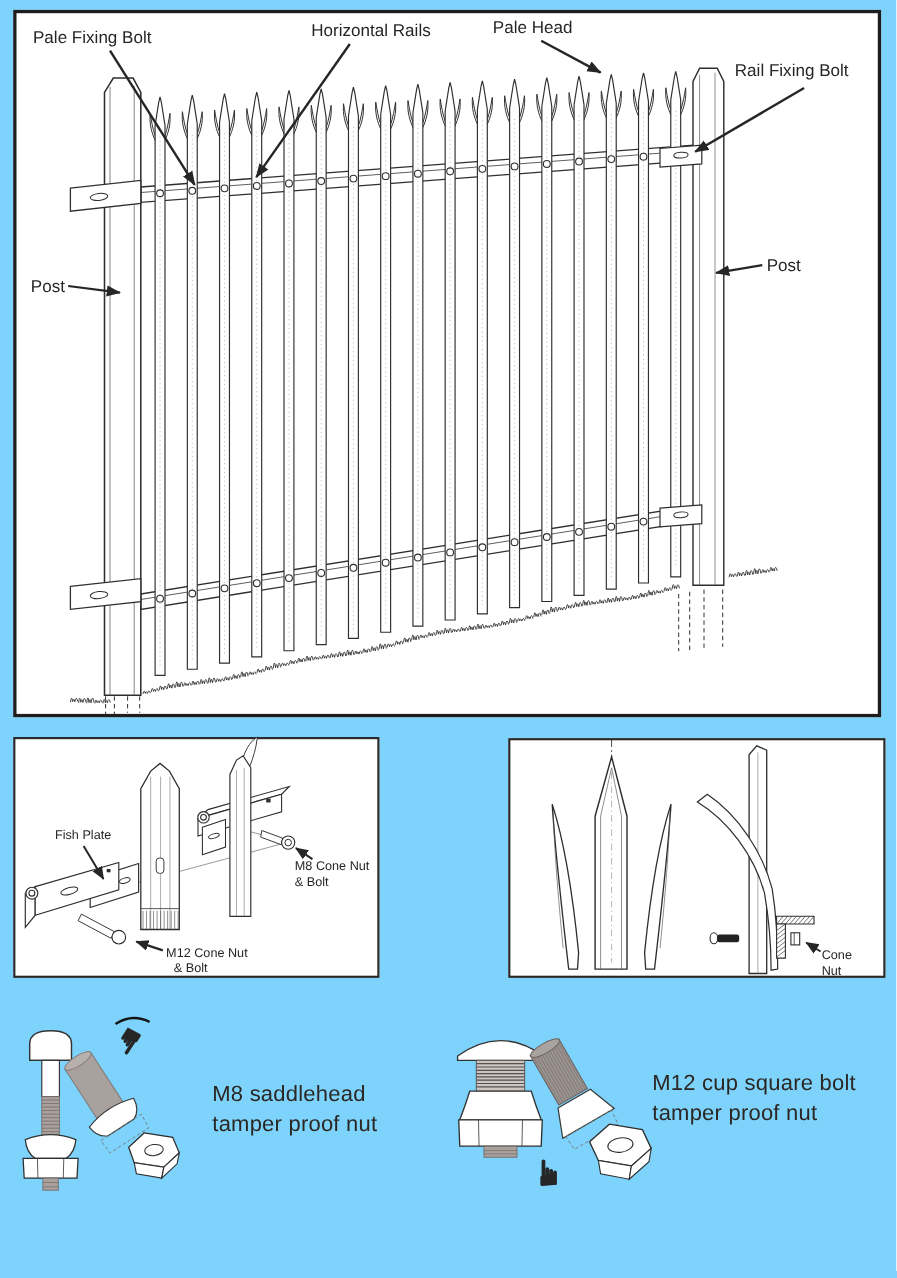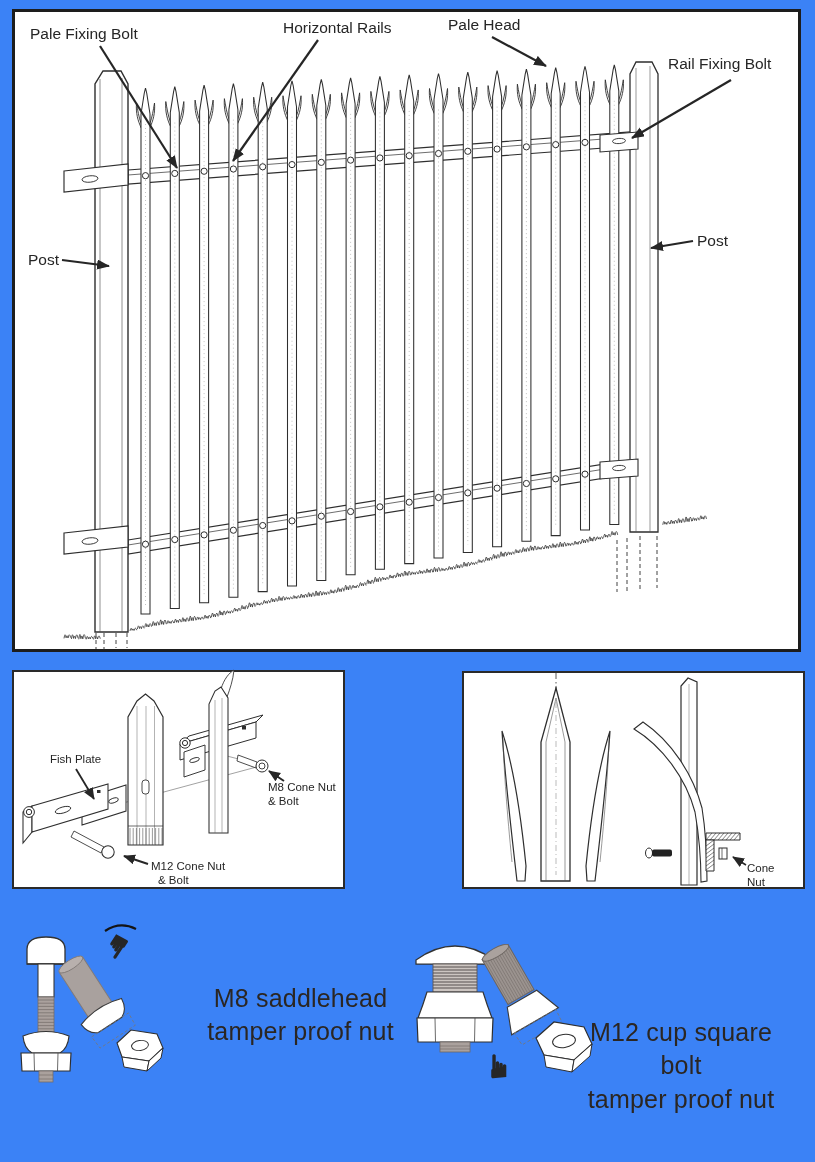--- a/index.html
+++ b/index.html
@@ -1,24 +1,24 @@
 <!DOCTYPE html>
 <html><head>
 <meta charset="utf-8">
 <style>
   html,body{margin:0;padding:0;background:#fff;}
-  .stage{position:relative;width:815px;height:1162px;background:#3b82f6;
+  .stage{position:relative;width:815px;height:1162px;background:#7dd3fc;
          font-family:"Liberation Sans",sans-serif;overflow:hidden;}
   .panel{position:absolute;box-sizing:border-box;border:3px solid #1d1d1d;background:#fff;}
   .panel.thin{border-width:2px;border-color:#2a2a2a;}
   svg{position:absolute;overflow:visible;}
   text{fill:#262626;}
   .lblmain{font-size:15.5px;}
   .lblsmall{font-size:11.5px;}
-  .caption{position:absolute;text-align:center;font-size:25px;line-height:1.33;
+  .caption{position:absolute;font-size:20px;line-height:1.33;
            color:#2b2622;letter-spacing:.2px;}
   .caption span{display:block;}
 </style>
 </head>
 <body>
 
 <div class="stage">
 
   <div class="panel" style="left:12px;top:9px;width:789px;height:643px;"></div>
 
@@ -449,18 +449,18 @@
           <path d="M 96,74 L 130,74 Q 135,87 140,100 L 86,100 Q 91,87 96,74 Z" fill="#fff" stroke="#3a3a3a" stroke-width="1.1"></path>
           <polygon points="89,100 137,100 136,114 90,114" fill="none" stroke="#777" stroke-width="0.75" stroke-dasharray="3 2.2"></polygon>
         </g>
         <polygon points="128,113 146,97 176,102 184,119 166,135 136,130" fill="#fff" stroke="#2e2e2e" stroke-width="1.2"></polygon>
         <ellipse cx="156" cy="116" rx="11.5" ry="6.5" fill="#fff" stroke="#2e2e2e" stroke-width="1" transform="rotate(-8 156 116)"></ellipse>
         <polygon points="136,130 166,135 164,147 138,142" fill="#fff" stroke="#2e2e2e" stroke-width="1"></polygon>
         <polygon points="166,135 184,119 182,131 164,147" fill="#fff" stroke="#2e2e2e" stroke-width="1"></polygon>
       </g>
     <text x="78" y="152" font-size="33" fill="#141414" transform="rotate(-90 92 142)">☛</text>
   </svg>
-  <div class="caption" style="left:572px;top:972px;width:218px;margin-top:44px;">
+  <div class="caption" style="left:593px;top:972px;width:218px;">
     <span>M12 cup square bolt</span>
     <span>tamper proof nut</span>
   </div>
 
 </div>
 
 </body></html>

